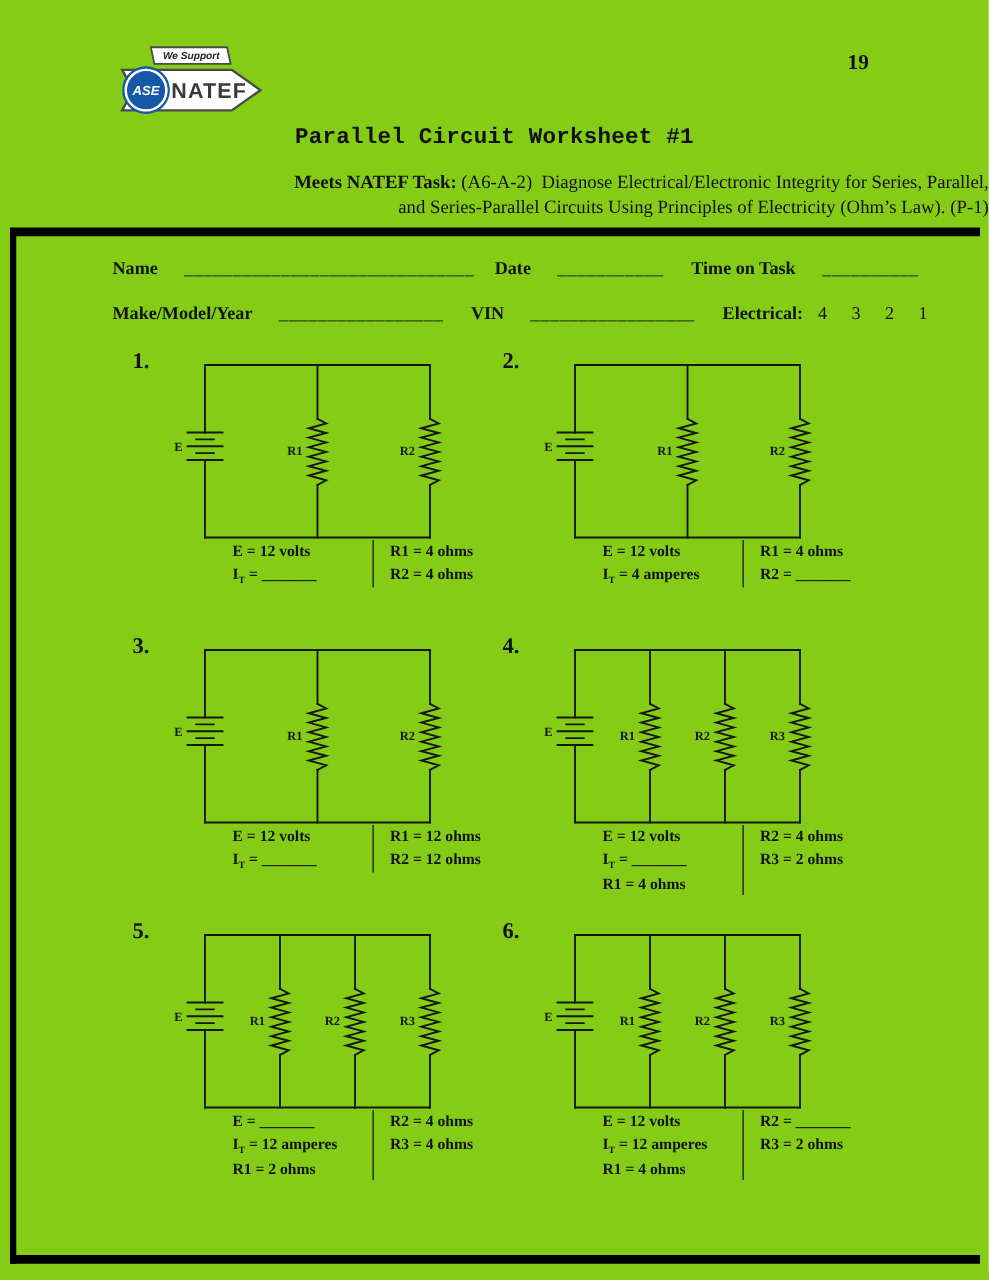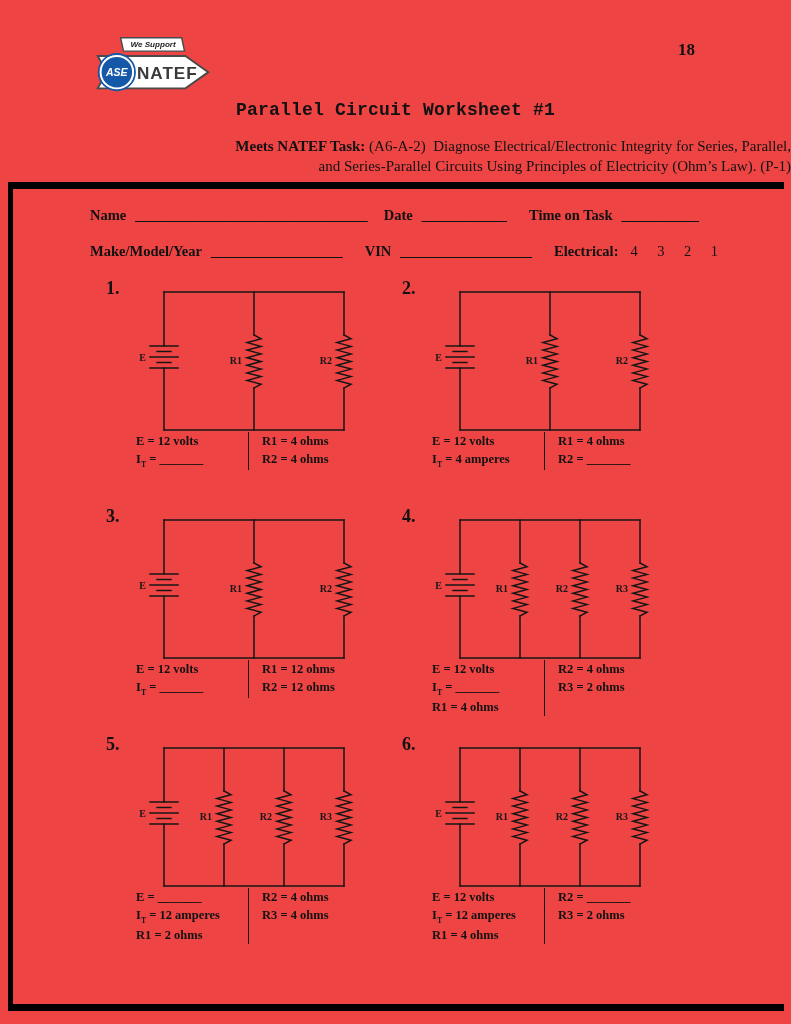--- a/index.html
+++ b/index.html
@@ -1,40 +1,40 @@
 <!DOCTYPE html>
 <html><head>
 <meta charset="utf-8">
 <style>
   html,body{margin:0;padding:0;background:#e8e8e8;}
-  .page{position:relative;width:791px;height:1024px;background:#ef4444;margin:0 auto;
+  .page{position:relative;width:791px;height:1024px;background:#84cc16;margin:0 auto;
         font-family:"Liberation Serif", serif;color:#111;overflow:hidden;}
   .scan-bar{position:absolute;background:#000;}
   .rule{position:absolute;left:8px;top:182px;width:776px;height:7px;background:#000;}
   .logo{position:absolute;left:92px;top:34px;}
   .pagenum{position:absolute;left:678px;top:40px;font-size:17px;font-weight:bold;}
   .title{position:absolute;left:0;top:100px;width:100%;text-align:center;
          font-size:18px;font-weight:bold;letter-spacing:0.2px;font-family:Liberation Mono, monospace;}
   .taskline{position:absolute;left:0;width:100%;text-align:right;font-size:15px;white-space:pre;}
   .taskline b{font-weight:bold;}
   .t1{top:138px;}
   .t2{top:158px;}
   .formrow{position:absolute;left:90px;width:640px;font-size:14.5px;white-space:nowrap;}
   .r1{top:207px;}
   .r2{top:243px;}
   .lbl{font-weight:bold;}
-  .blank{font-weight:normal;letter-spacing:0.5px;margin-left:9px;text-decoration:underline;}
+  .blank{font-weight:normal;letter-spacing:0.5px;margin-left:21px;}
   .gap{margin-left:16px;}
   .gap2{margin-left:22px;text-align:center;}
   .evals{font-weight:normal;white-space:pre;margin-left:12px;letter-spacing:1px;}
   .grid{position:absolute;left:104px;top:276px;display:grid;grid-template-columns:296px 296px;row-gap:8px;}
   .problem{position:relative;width:296px;height:220px;}
   .pnum{position:absolute;left:2px;top:2px;font-size:18px;font-weight:bold;}
   .circuit{display:block;margin-left:28px;margin-top:4px;}
-  .facts{display:flex;margin-left:32px;margin-top:-6px;font-size:12.5px;font-weight:bold;line-height:1.45;}
+  .facts{display:flex;margin-left:82px;margin-top:-6px;font-size:12.5px;font-weight:bold;line-height:1.45;}
   .fcol{width:112px;}
   .fcol2{width:auto;border-left:1.5px solid #111;padding-left:13px;}
   .facts sub{font-size:0.62em;}
 </style>
 </head>
 <body>
 
 <div class="page">
 
   <div class="scan-bar" style="left:8px;top:183px;width:5px;height:828px;"></div>
@@ -43,21 +43,21 @@
   <svg class="logo" viewBox="0 0 130 64" width="124" height="61">
     <polygon points="6,23 98,23 122,40 98,57 6,57 15,40" fill="#ffffff" stroke="#4a4a4a" stroke-width="2"></polygon>
     <polygon points="30,4 94,4 97,18 33,18" fill="#ffffff" stroke="#4a4a4a" stroke-width="1.5"></polygon>
     <text x="64" y="14" text-anchor="middle" font-size="8.5" font-style="italic" font-weight="bold" fill="#222" font-family="Liberation Sans, sans-serif">We Support</text>
     <circle cx="26" cy="40" r="19" fill="none" stroke="#1558a7" stroke-width="2"></circle>
     <circle cx="26" cy="40" r="17" fill="#1558a7" stroke="#ffffff" stroke-width="2"></circle>
     <text x="26" y="44" text-anchor="middle" font-size="11" font-weight="bold" font-style="italic" fill="#ffffff" font-family="Liberation Sans, sans-serif">ASE</text>
     <text x="79" y="47" text-anchor="middle" font-size="18" font-weight="bold" fill="#3a3a3a" letter-spacing="1" font-family="Liberation Sans, sans-serif">NATEF</text>
   </svg>
 
-  <div class="pagenum">18</div>
+  <div class="pagenum">19</div>
 
   <div class="title">Parallel Circuit Worksheet #1</div>
 
   <div class="taskline t1"><b>Meets NATEF Task:</b><span> (A6-A-2)  Diagnose Electrical/Electronic Integrity for Series, Parallel,</span></div>
   <div class="taskline t2">and Series-Parallel Circuits Using Principles of Electricity (Ohm’s Law). (P-1)</div>
 
   <div class="rule"></div>
 
   <div class="formrow r1">
     <span class="lbl">Name</span><span class="blank">______________________________</span><span class="lbl gap">Date</span><span class="blank">___________</span><span class="lbl gap2">Time on Task</span><span class="blank">__________</span>

